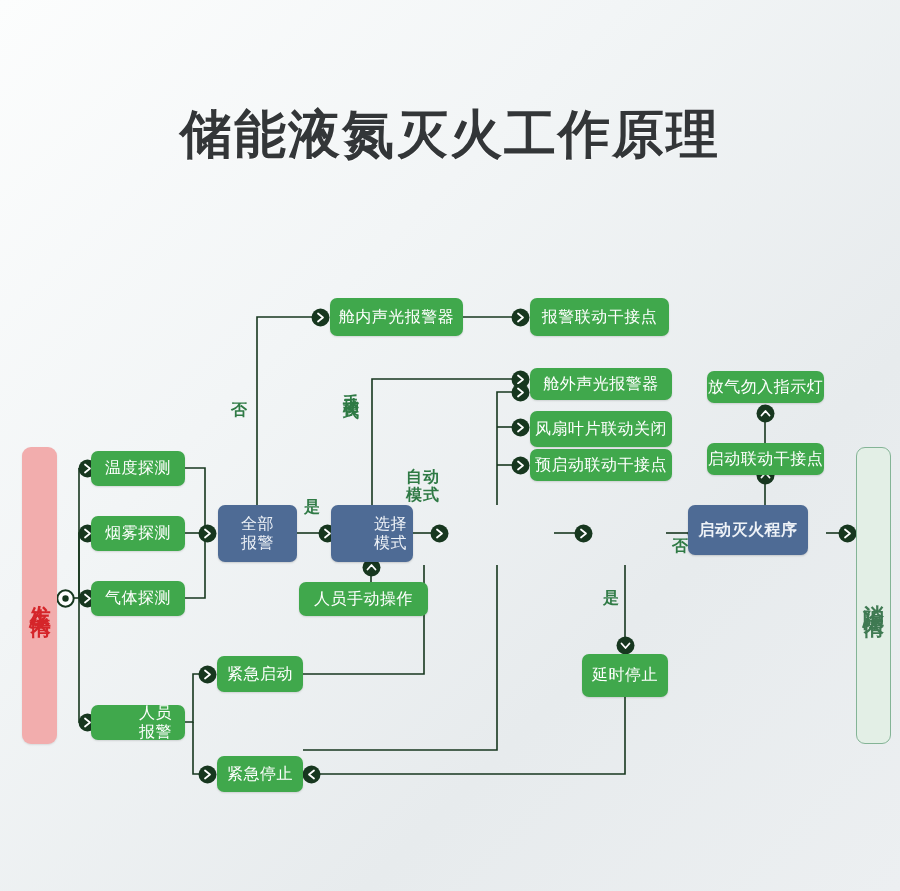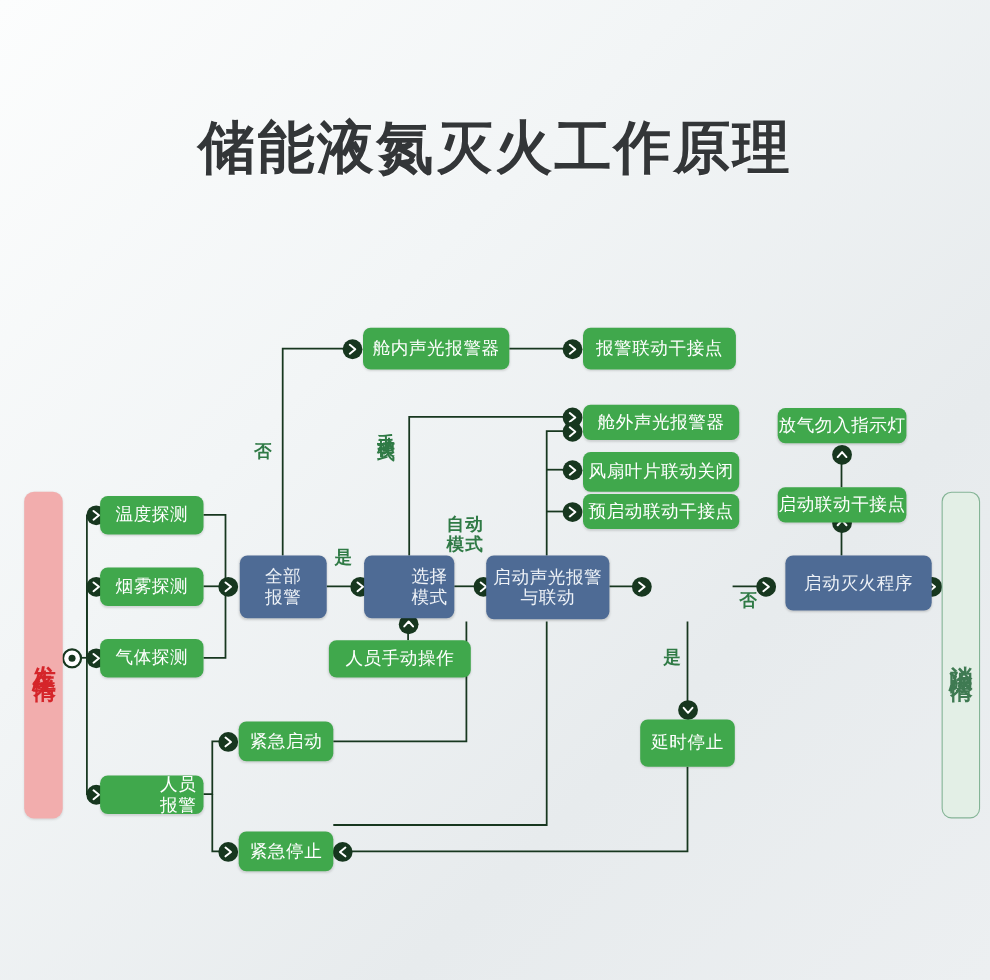--- a/index.html
+++ b/index.html
@@ -15,21 +15,21 @@
 
   .title{
     position:absolute;left:0;top:100px;width:900px;text-align:center;
     font-size:52px;font-weight:bold;color:#333638;letter-spacing:2px;
     text-shadow:0 1px 1px rgba(255,255,255,.8);
   }
 
   .node{
     position:absolute;box-sizing:border-box;
     display:flex;align-items:center;justify-content:center;
-    text-align:center;border-radius:7px;
+    border-radius:7px;
     font-size:16px;line-height:1.15;letter-spacing:.5px;
     white-space:pre-line;
   }
   .n-green{
     background:#40a84c;color:#ffffff;
     box-shadow:0 1px 2px rgba(0,0,0,.13);
   }
   .n-blue{
     background:#4e6b95;color:#eef2f7;
     box-shadow:0 1px 2px rgba(0,0,0,.16);
@@ -296,26 +296,24 @@
   <div class="node n-green" style="left:217px;top:656px;width:86px;height:36px;">紧急启动</div>
   <div class="node n-green" style="left:217px;top:756px;width:86px;height:36px;">紧急停止</div>
 
   <div class="node n-green" style="left:330px;top:298px;width:133px;height:38px;">舱内声光报警器</div>
   <div class="node n-green" style="left:530px;top:298px;width:139px;height:38px;">报警联动干接点</div>
 
   <div class="node n-green" style="left:530px;top:368px;width:142px;height:32px;">舱外声光报警器</div>
   <div class="node n-green" style="left:530px;top:411px;width:142px;height:36px;">风扇叶片联动关闭</div>
   <div class="node n-green" style="left:530px;top:449px;width:142px;height:32px;">预启动联动干接点</div>
 
-  <div class="node n-blue" style="left:442px;top:505px;width:112px;height:58px;">启动声光报警
-与联动</div>
 
 
   <div class="node n-green" style="left:582px;top:654px;width:86px;height:43px;">延时停止</div>
 
-  <div class="node n-blue" style="left:714px;top:505px;width:133px;height:50px;">启动灭火程序</div>
+  <div class="node n-blue" style="left:688px;top:505px;width:120px;height:50px;font-weight:bold;">启动灭火程序</div>
 
   <div class="node n-green" style="left:707px;top:443px;width:117px;height:32px;">启动联动干接点</div>
   <div class="node n-green" style="left:707px;top:371px;width:117px;height:32px;">放气勿入指示灯</div>
 
   <div class="node n-end" style="left:856px;top:447px;width:35px;height:297px;">消除火情</div>
 
 </div>
 
 </body></html>

